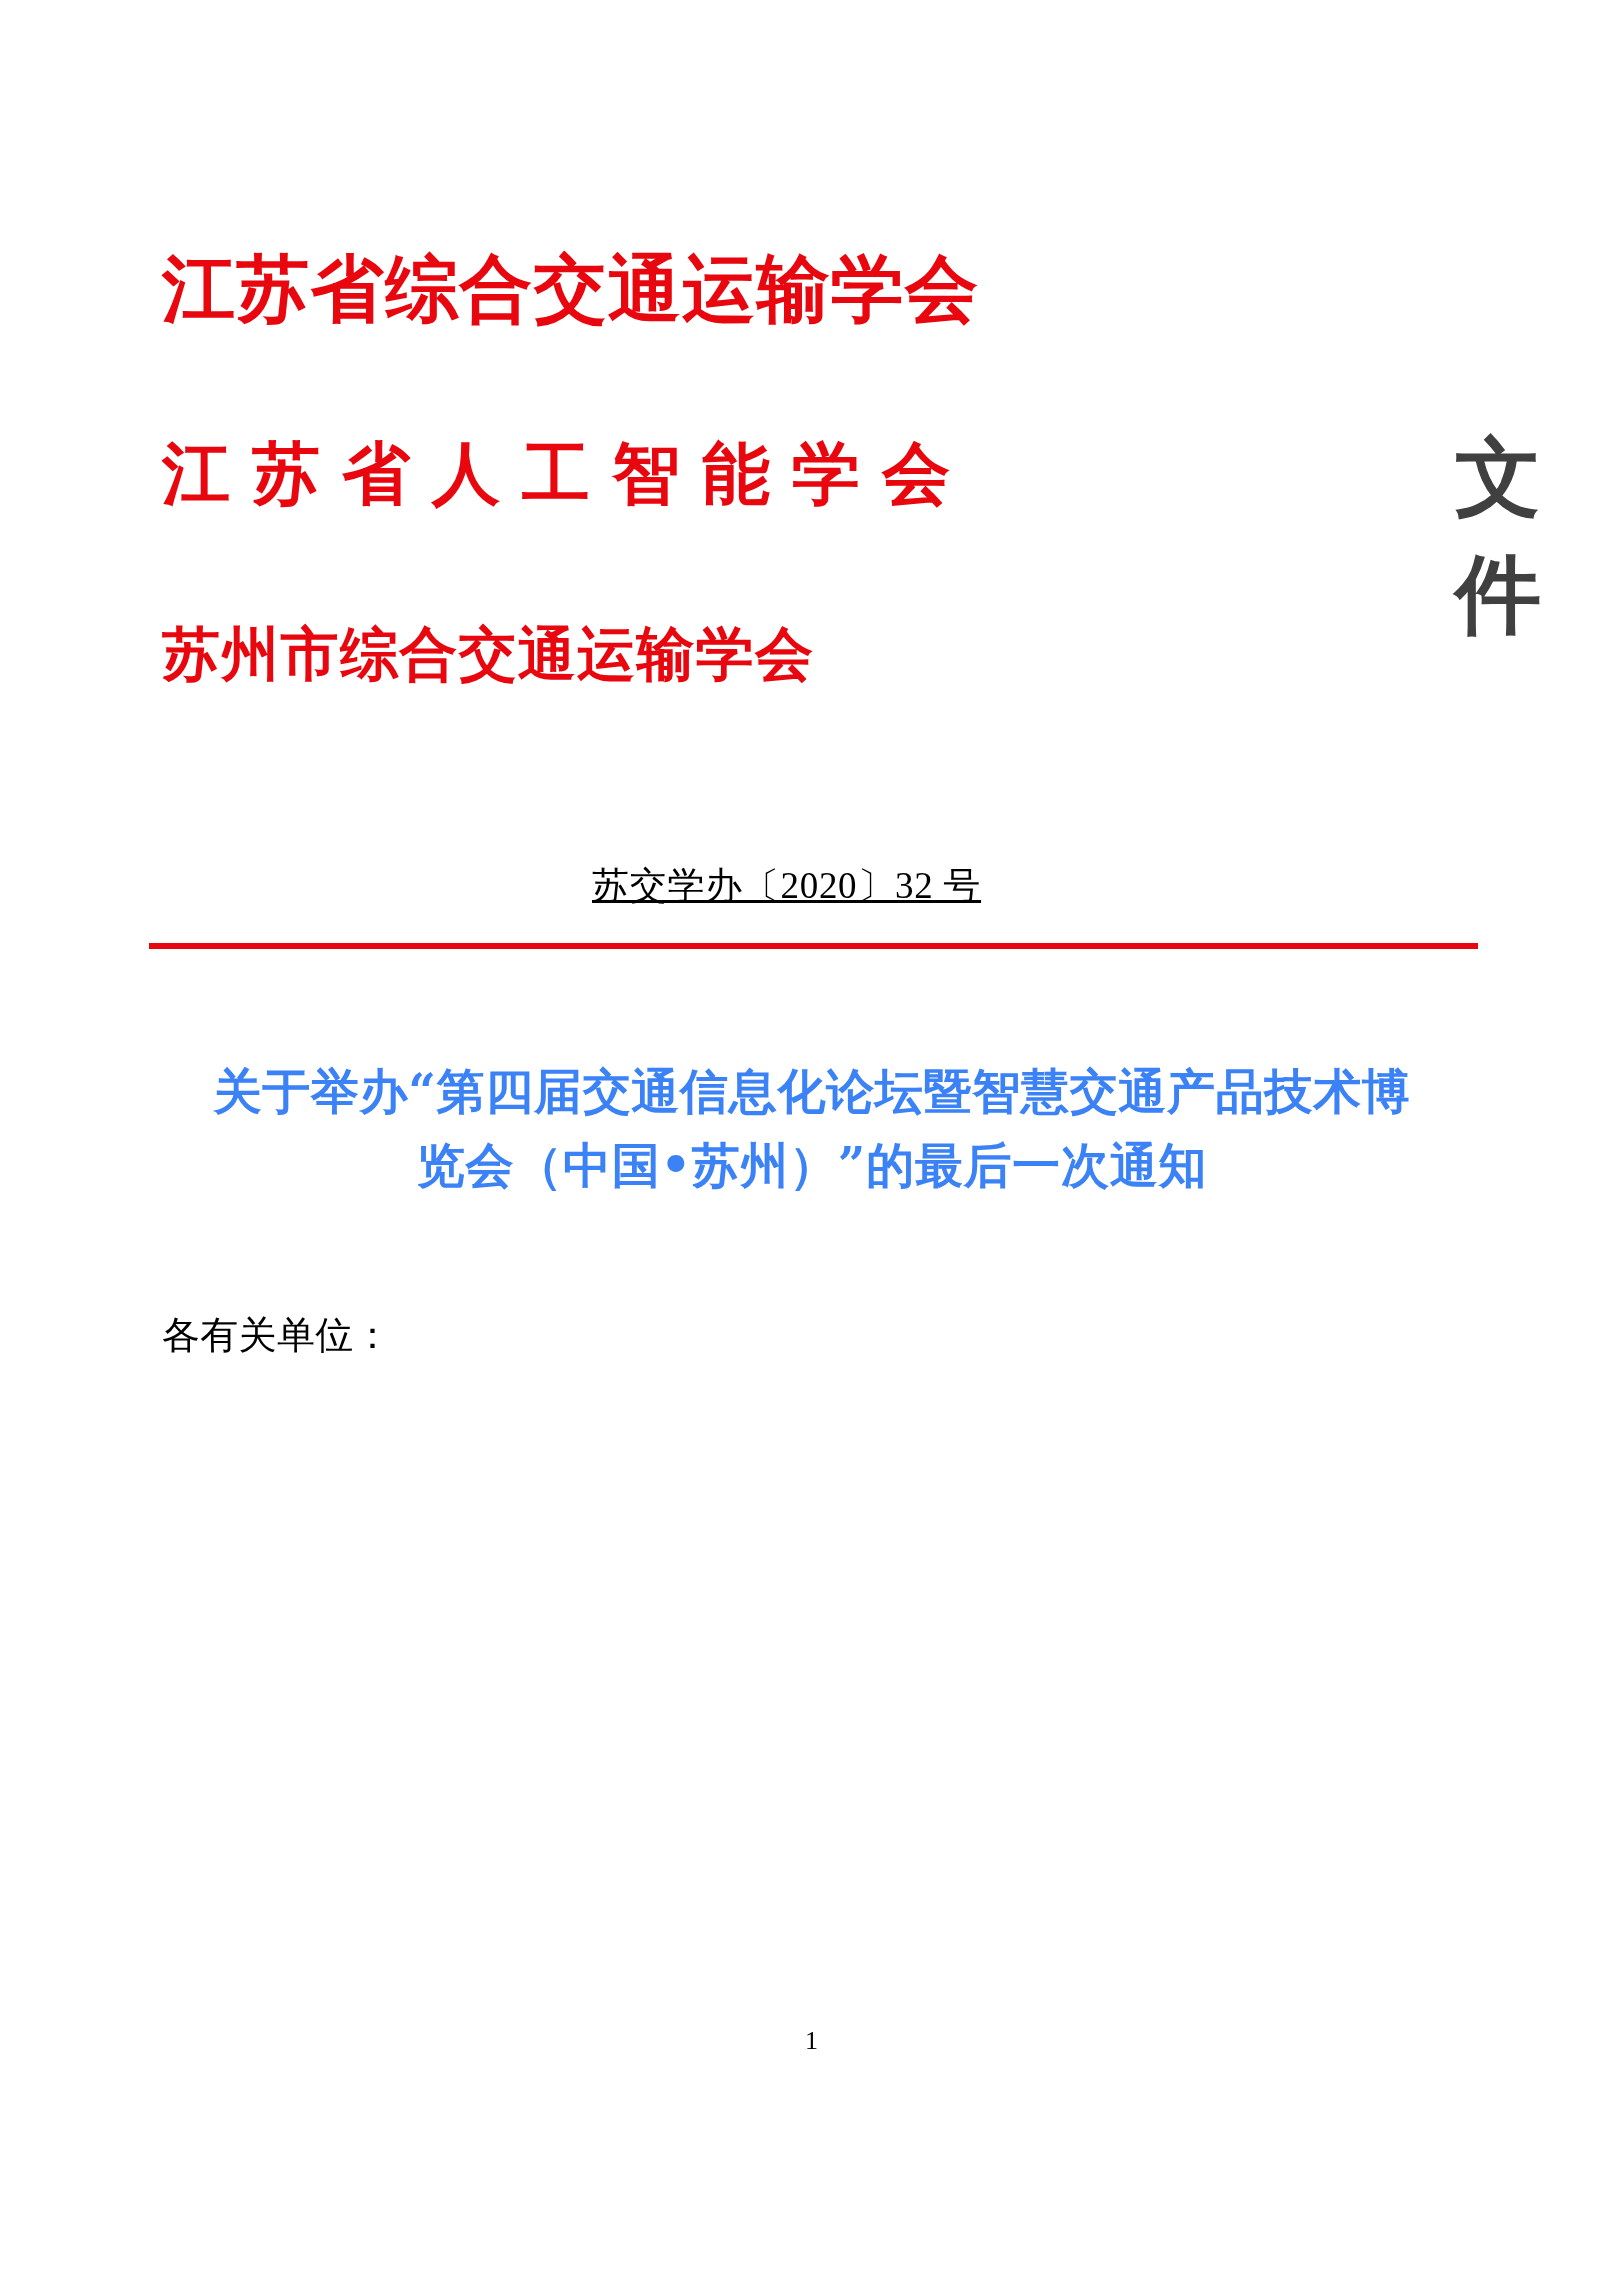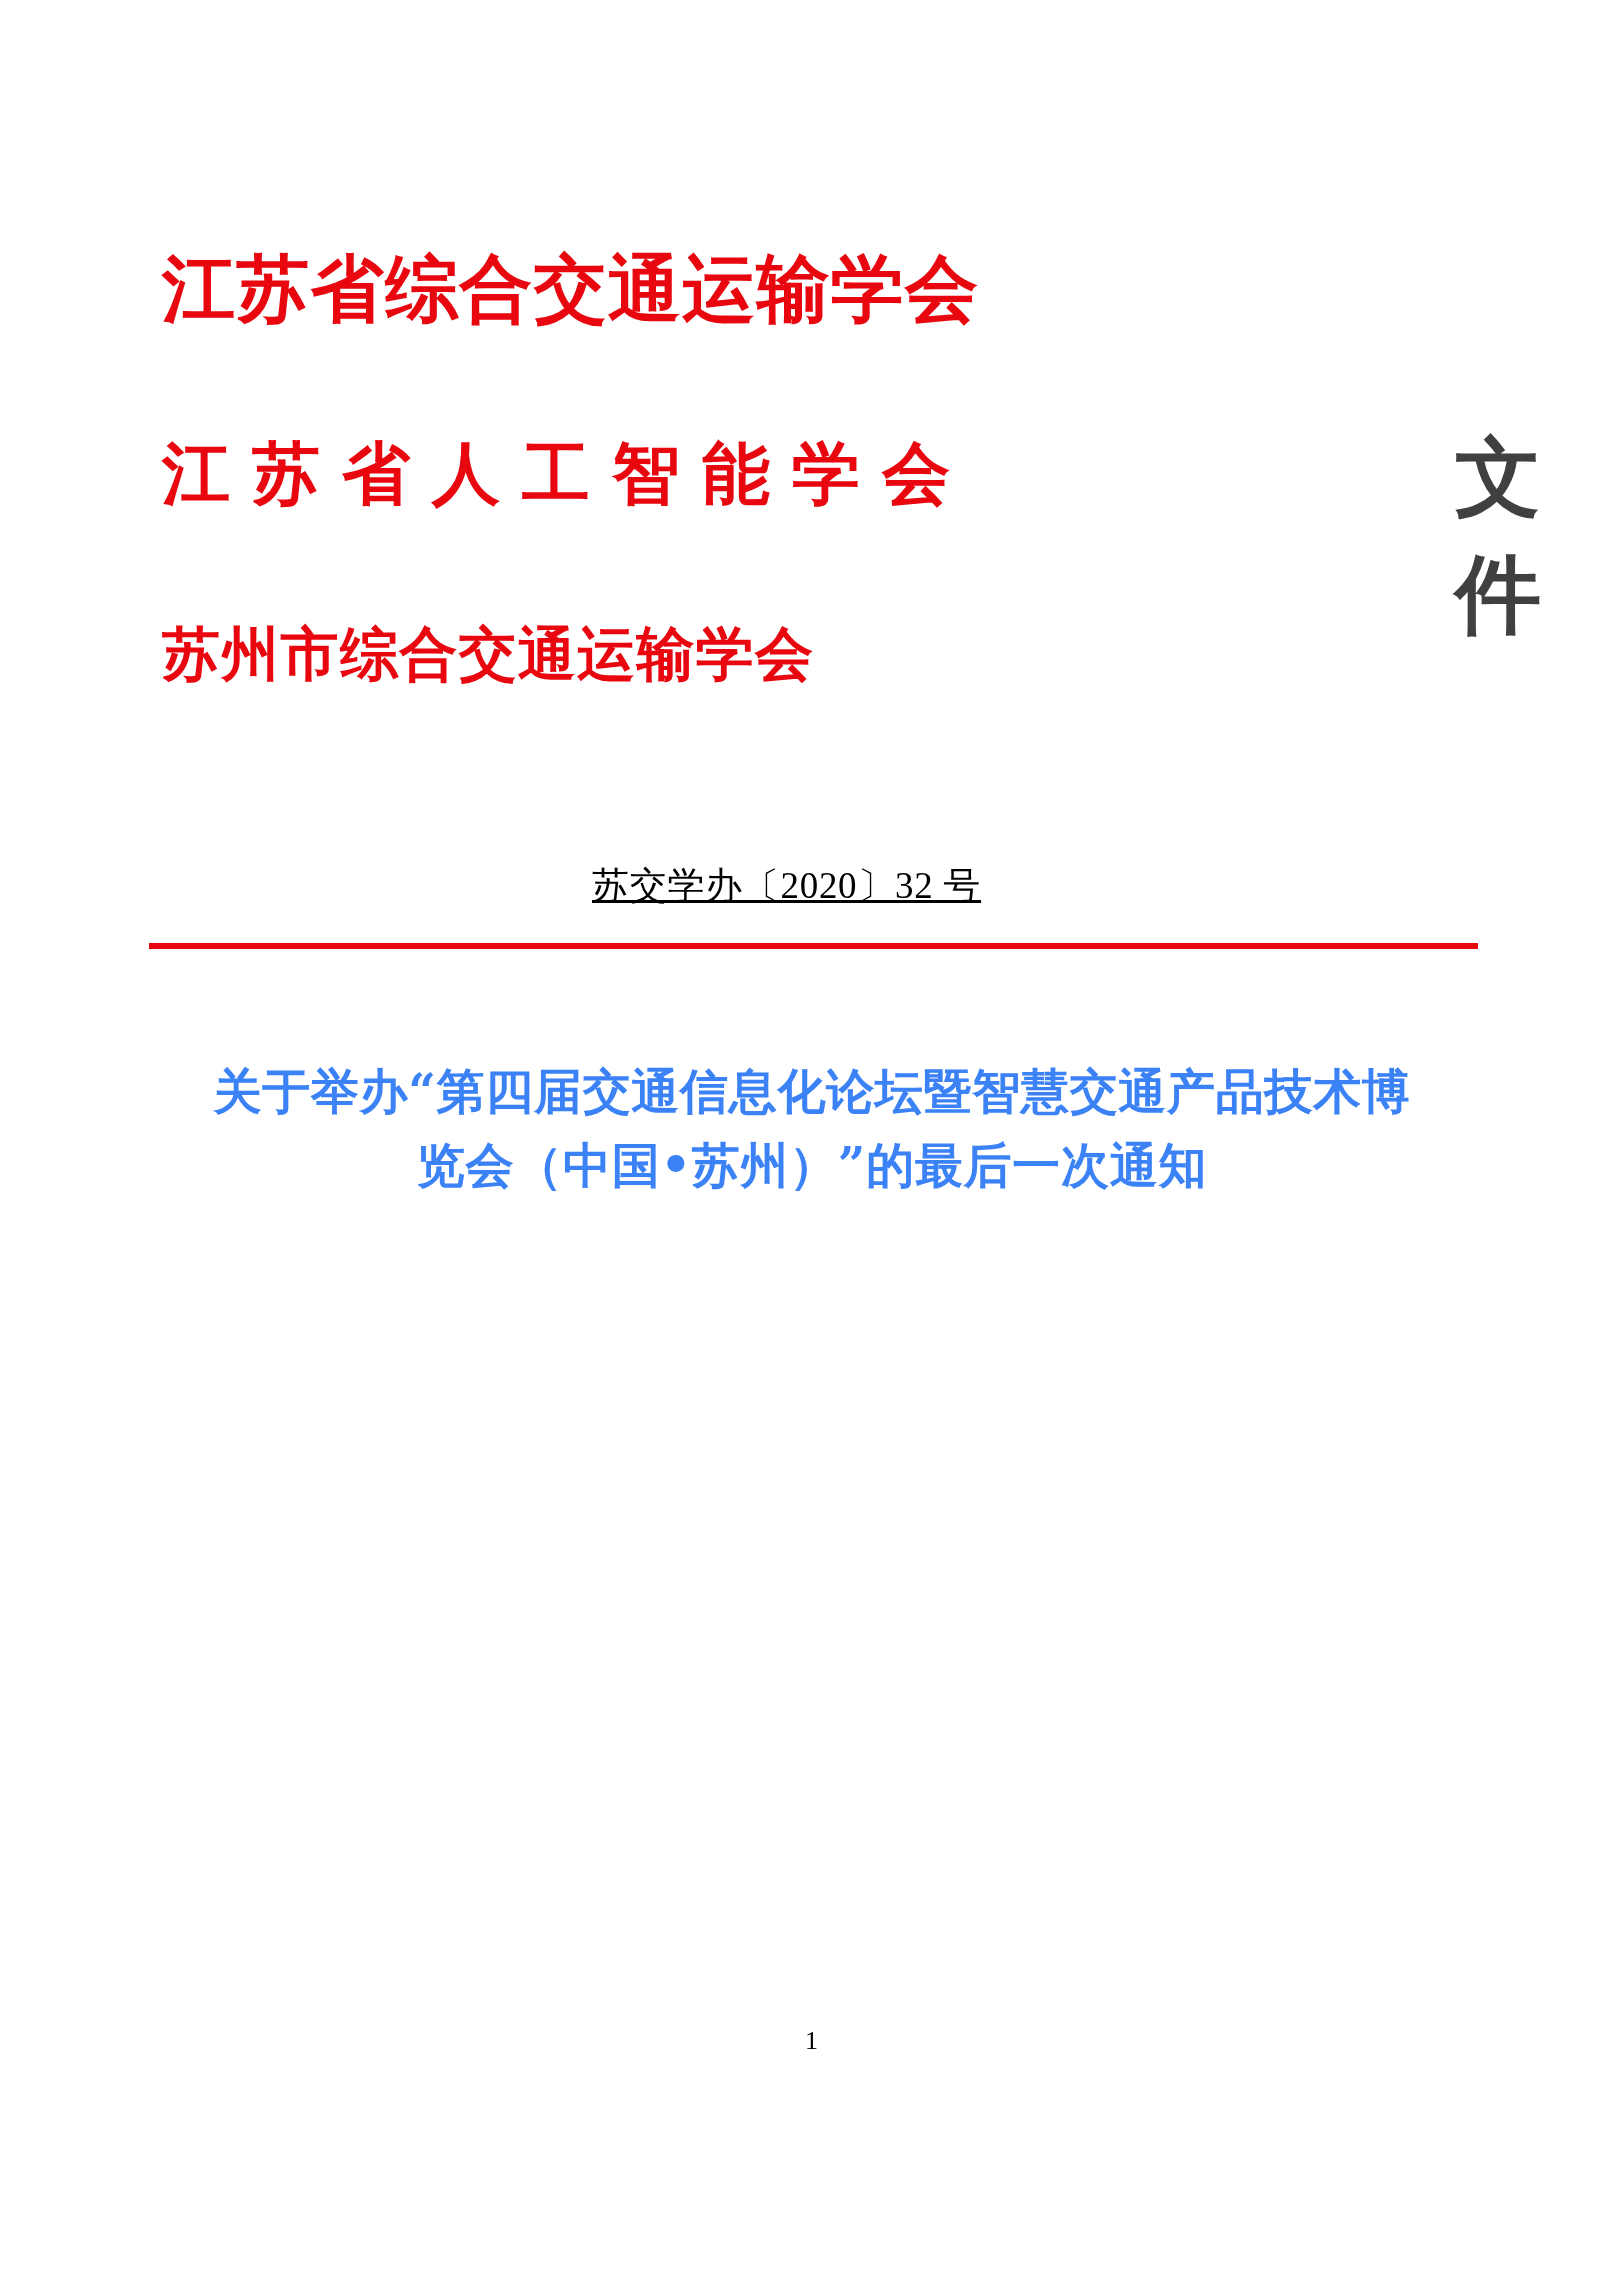--- a/index.html
+++ b/index.html
@@ -170,18 +170,19 @@
     <div class="lh-line lh-line3">苏州市综合交通运输学会</div>
   </div>
 
   <div class="doc-number">苏交学办〔2020〕32 号</div>
 
   <div class="red-rule"></div>
 
   <div class="doc-title">关于举办“第四届交通信息化论坛暨智慧交通产品技术博览会（中国•苏州）”的最后一次通知</div>
 
   <div class="body-block">
+    <div class="salutation">各有关单位：</div>
   </div>
 
   <div class="page-number">1</div>
 
 </div>
 
 
 </body></html>

